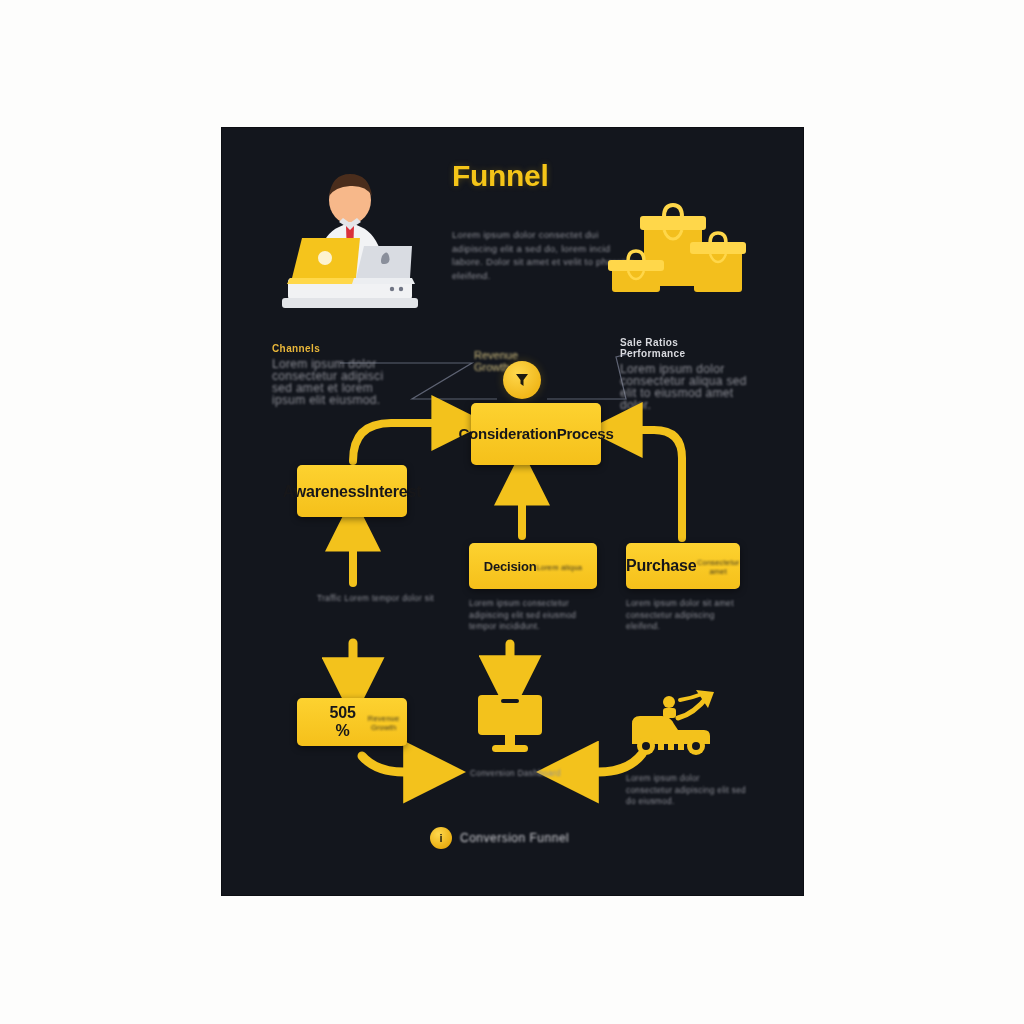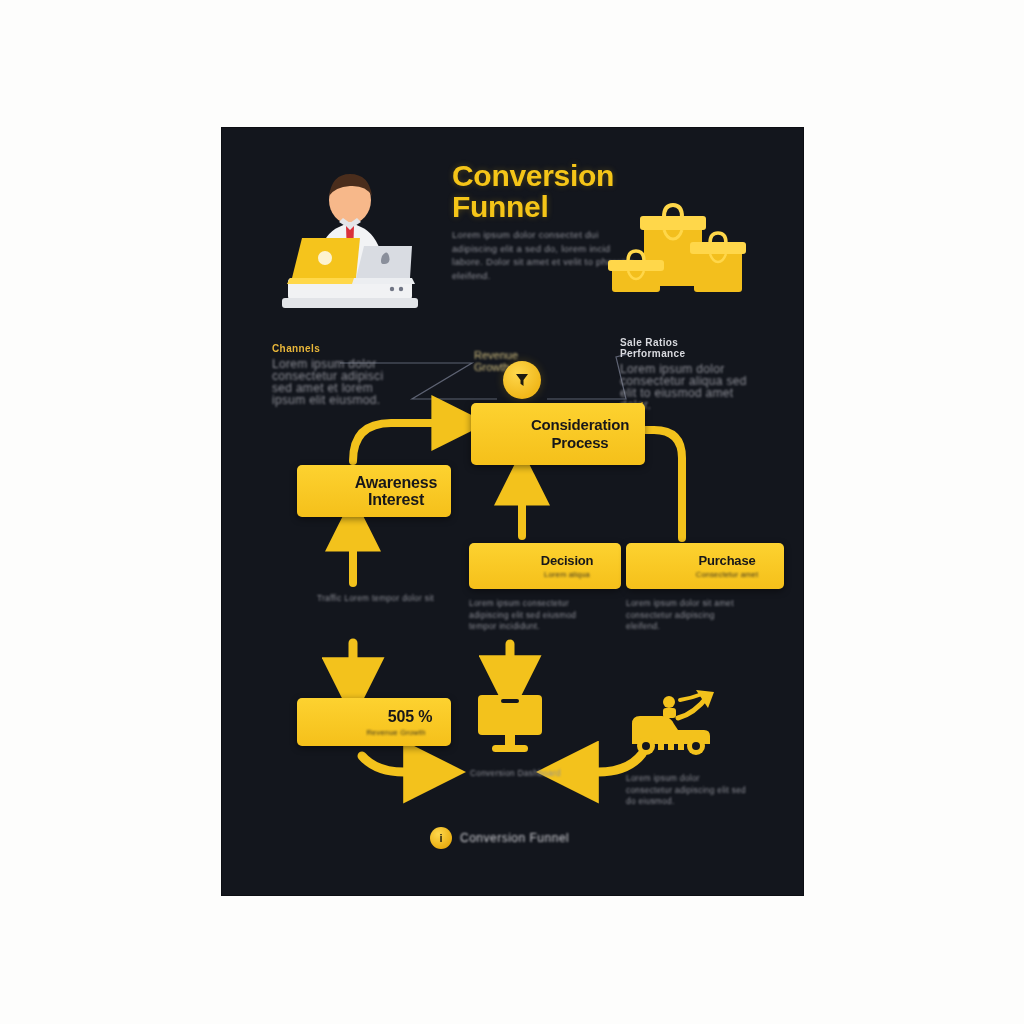--- a/index.html
+++ b/index.html
@@ -70,41 +70,40 @@
   }
   .badge svg{filter:blur(0.4px);}
   .connector{position:absolute;left:0;top:0;width:581px;height:80px;}
 
   
   .node{
     position:absolute;
     background:linear-gradient(180deg,#fdd230,#f5c01a);
     border-radius:5px;
     box-shadow:0 2px 7px rgba(0,0,0,.45);
-    display:flex;flex-direction:column;align-items:center;justify-content:center;
+    display:flex;flex-direction:row;align-items:center;justify-content:center;
     text-align:center;
-    padding-left:44px;
   }
   .node .nt{
     color:#17171a;font-weight:bold;filter:blur(0.5px);
     letter-spacing:-0.2px;
   }
   .node .ns{
     color:#3b3522;font-size:7.5px;margin-top:2px;
     filter:blur(0.8px);letter-spacing:.2px;
   }
 
   #node-consideration{left:249px;top:275px;width:130px;height:62px;}
   #node-consideration .nt{font-size:15px;line-height:18px;}
   #node-awareness{left:75px;top:337px;width:110px;height:52px;}
   #node-awareness .nt{font-size:16px;line-height:17px;}
-  #node-decision{left:247px;top:415px;width:108px;height:46px;}
+  #node-decision{left:247px;top:415px;width:128px;height:46px;}
   #node-decision .nt{font-size:13px;}
   #node-purchase{left:404px;top:415px;width:114px;height:46px;}
-  #node-purchase .nt{font-size:13px;}
+  #node-purchase .nt{font-size:16px;}
   #node-stat{left:75px;top:570px;width:110px;height:48px;}
   #node-stat .nt{font-size:16px;margin-left:28px;}
 
   .cap{
     position:absolute;font-size:8.3px;line-height:11.5px;width:120px;
   }
   #cap-awareness{left:95px;top:465px;}
   #cap-decision{left:247px;top:470px;}
   #cap-purchase{left:404px;top:470px;}
   #cap-truck{left:404px;top:645px;}
@@ -127,21 +126,20 @@
   }
   .footer-text{font-size:12px;color:#cfcfd4;filter:blur(1px);letter-spacing:.5px;}
 </style>
 </head>
 <body>
 
 <div id="stage">
   <div class="poster">
 
     <div class="title">
-      <span>Conversion</span>
       <span class="l2">Funnel</span>
     </div>
     <div class="header-body blur-text">Lorem ipsum dolor consectet dui adipiscing elit a sed do, lorem incid labore. Dolor sit amet et velit to pharetra eleifend.</div>
 
     <div class="illus">
       <svg viewBox="0 0 160 150" width="160" height="150">
         <ellipse cx="80" cy="30" rx="21" ry="24" fill="#f7b88a"></ellipse>
         <path d="M59 26 q3 -22 21 -22 q19 0 22 22 q-6 -11 -22 -10 q-15 1 -21 10z" fill="#4a2d1c"></path>
         <path d="M44 115 q2 -48 25 -58 l11 -5 l11 5 q23 10 25 58z" fill="#f2f3f5"></path>
         <path d="M69 52 l11 7 l11 -7 l-4 -4 l-7 5 l-7 -5z" fill="#e3e5e9"></path>

